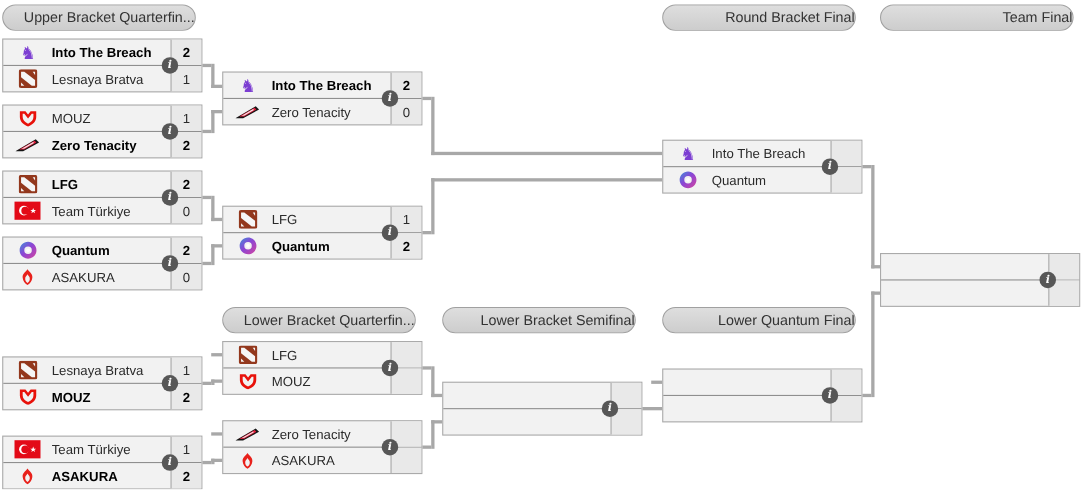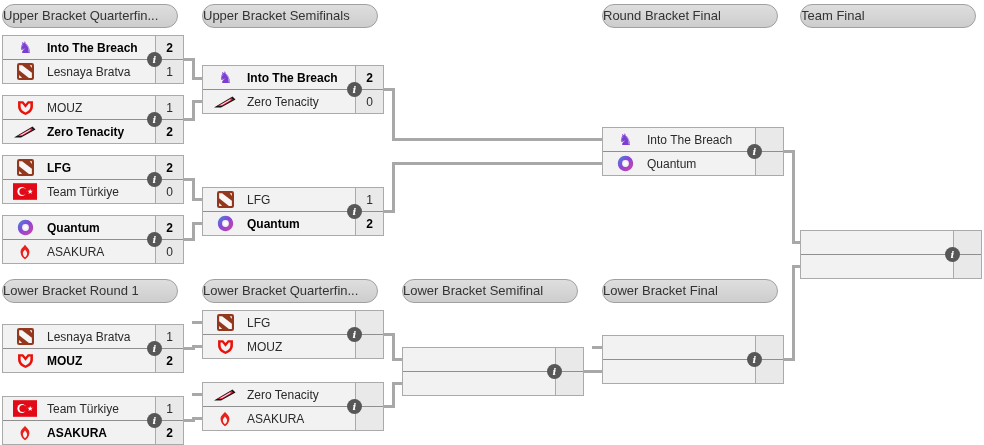--- a/index.html
+++ b/index.html
@@ -4,21 +4,21 @@
 <style>
   html,body{margin:0;padding:0;background:#fff;}
   #bracket{position:relative;width:984px;height:445px;background:#fff;overflow:hidden;
     font-family:"Liberation Sans","DejaVu Sans",sans-serif;
     --border:#aaaaaa; --divider:#8f8f8f; --box-bg:#f2f2f2; --score-bg:#e9e9e9;
     --header-bg:#d6d6d6; --header-border:#a0a0a0; --connector:#a8a8a8;
     --info-bg:#575757; --text:#333333;}
   .hdr{position:absolute;width:176px;height:24px;box-sizing:border-box;
     border:1px solid var(--header-border);border-radius:12px;
     background:linear-gradient(#dedede,#cdcdcd);
-    color:var(--text);font-size:13px;line-height:22px;text-align:left;
+    color:var(--text);font-size:13px;line-height:22px;text-align:right;
     white-space:nowrap;overflow:hidden;}
   .ln{position:absolute;background:var(--connector);}
   .match{position:absolute;width:182px;box-sizing:border-box;
     border:1px solid var(--border);background:var(--box-bg);}
   .slot{display:flex;align-items:center;height:23px;position:relative;}
   .slot.top{border-bottom:1px solid var(--divider);}
   .ticon{width:26px;height:20px;margin-left:9px;margin-right:9px;flex:0 0 26px;
     display:flex;align-items:center;justify-content:center;}
   .ticon svg{display:block;}
   .tname{flex:1;font-size:12px;color:#2a2a2a;white-space:nowrap;overflow:hidden;}
@@ -39,27 +39,25 @@
       <stop offset="0%" stop-color="#3f8fd8"></stop>
         <stop offset="45%" stop-color="#8a46d6"></stop>
         <stop offset="100%" stop-color="#d4459e"></stop>
     </linearGradient>
   </defs>
 </svg>
 
 <div id="bracket">
 
   <div class="hdr" style="left:2px;top:4px">Upper Bracket Quarterfin...</div>
-  <div class="hdr" style="left:202px;top:4px">Upper Bracket Semifinals</div>
   <div class="hdr" style="left:602px;top:4px">Round Bracket Final</div>
   <div class="hdr" style="left:800px;top:4px">Team Final</div>
-  <div class="hdr" style="left:2px;top:279px">Lower Bracket Round 1</div>
   <div class="hdr" style="left:402px;top:279px">Lower Bracket Semifinal</div>
   <div class="hdr" style="left:202px;top:279px">Lower Bracket Quarterfin...</div>
-  <div class="hdr" style="left:602px;top:279px">Lower Bracket Final</div>
+  <div class="hdr" style="left:602px;top:279px">Lower Quantum Final</div>
 
   <div class="ln" style="left:182px;top:58px;width:10px;height:3px"></div>
   <div class="ln" style="left:192px;top:58px;width:3px;height:22px"></div>
   <div class="ln" style="left:192px;top:77px;width:10px;height:3px"></div>
   <div class="ln" style="left:182px;top:118px;width:10px;height:3px"></div>
   <div class="ln" style="left:192px;top:100px;width:3px;height:21px"></div>
   <div class="ln" style="left:192px;top:100px;width:10px;height:3px"></div>
   <div class="ln" style="left:182px;top:178px;width:10px;height:3px"></div>
   <div class="ln" style="left:192px;top:178px;width:3px;height:23px"></div>
   <div class="ln" style="left:192px;top:198px;width:10px;height:3px"></div>

